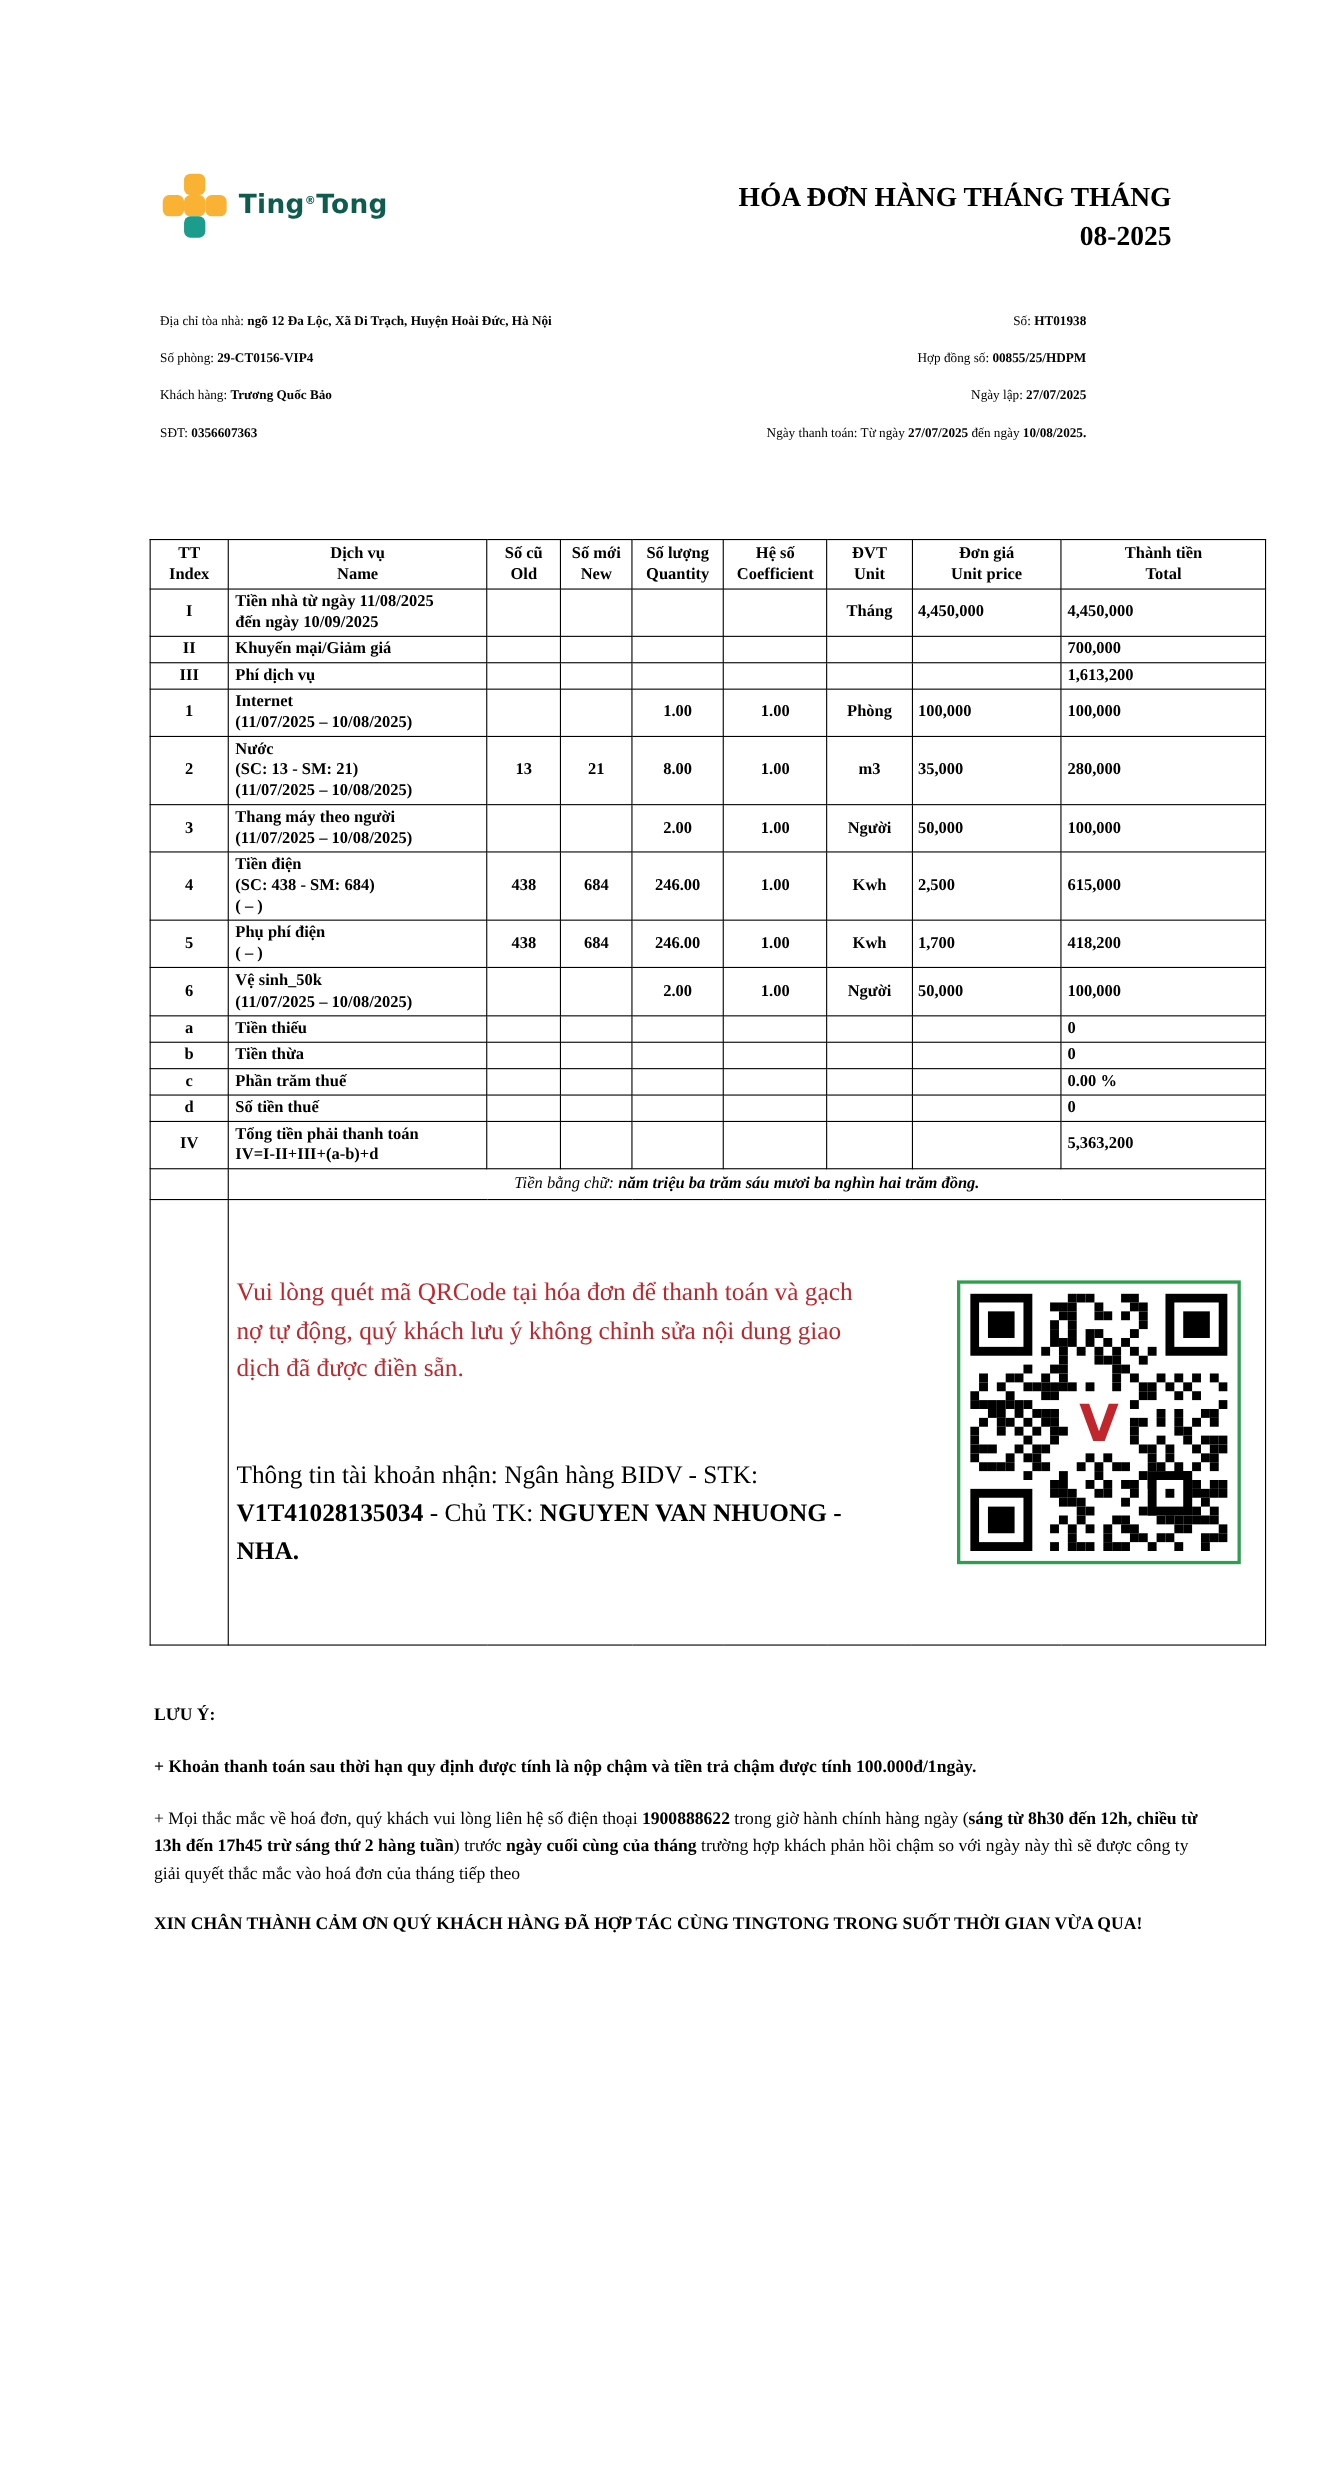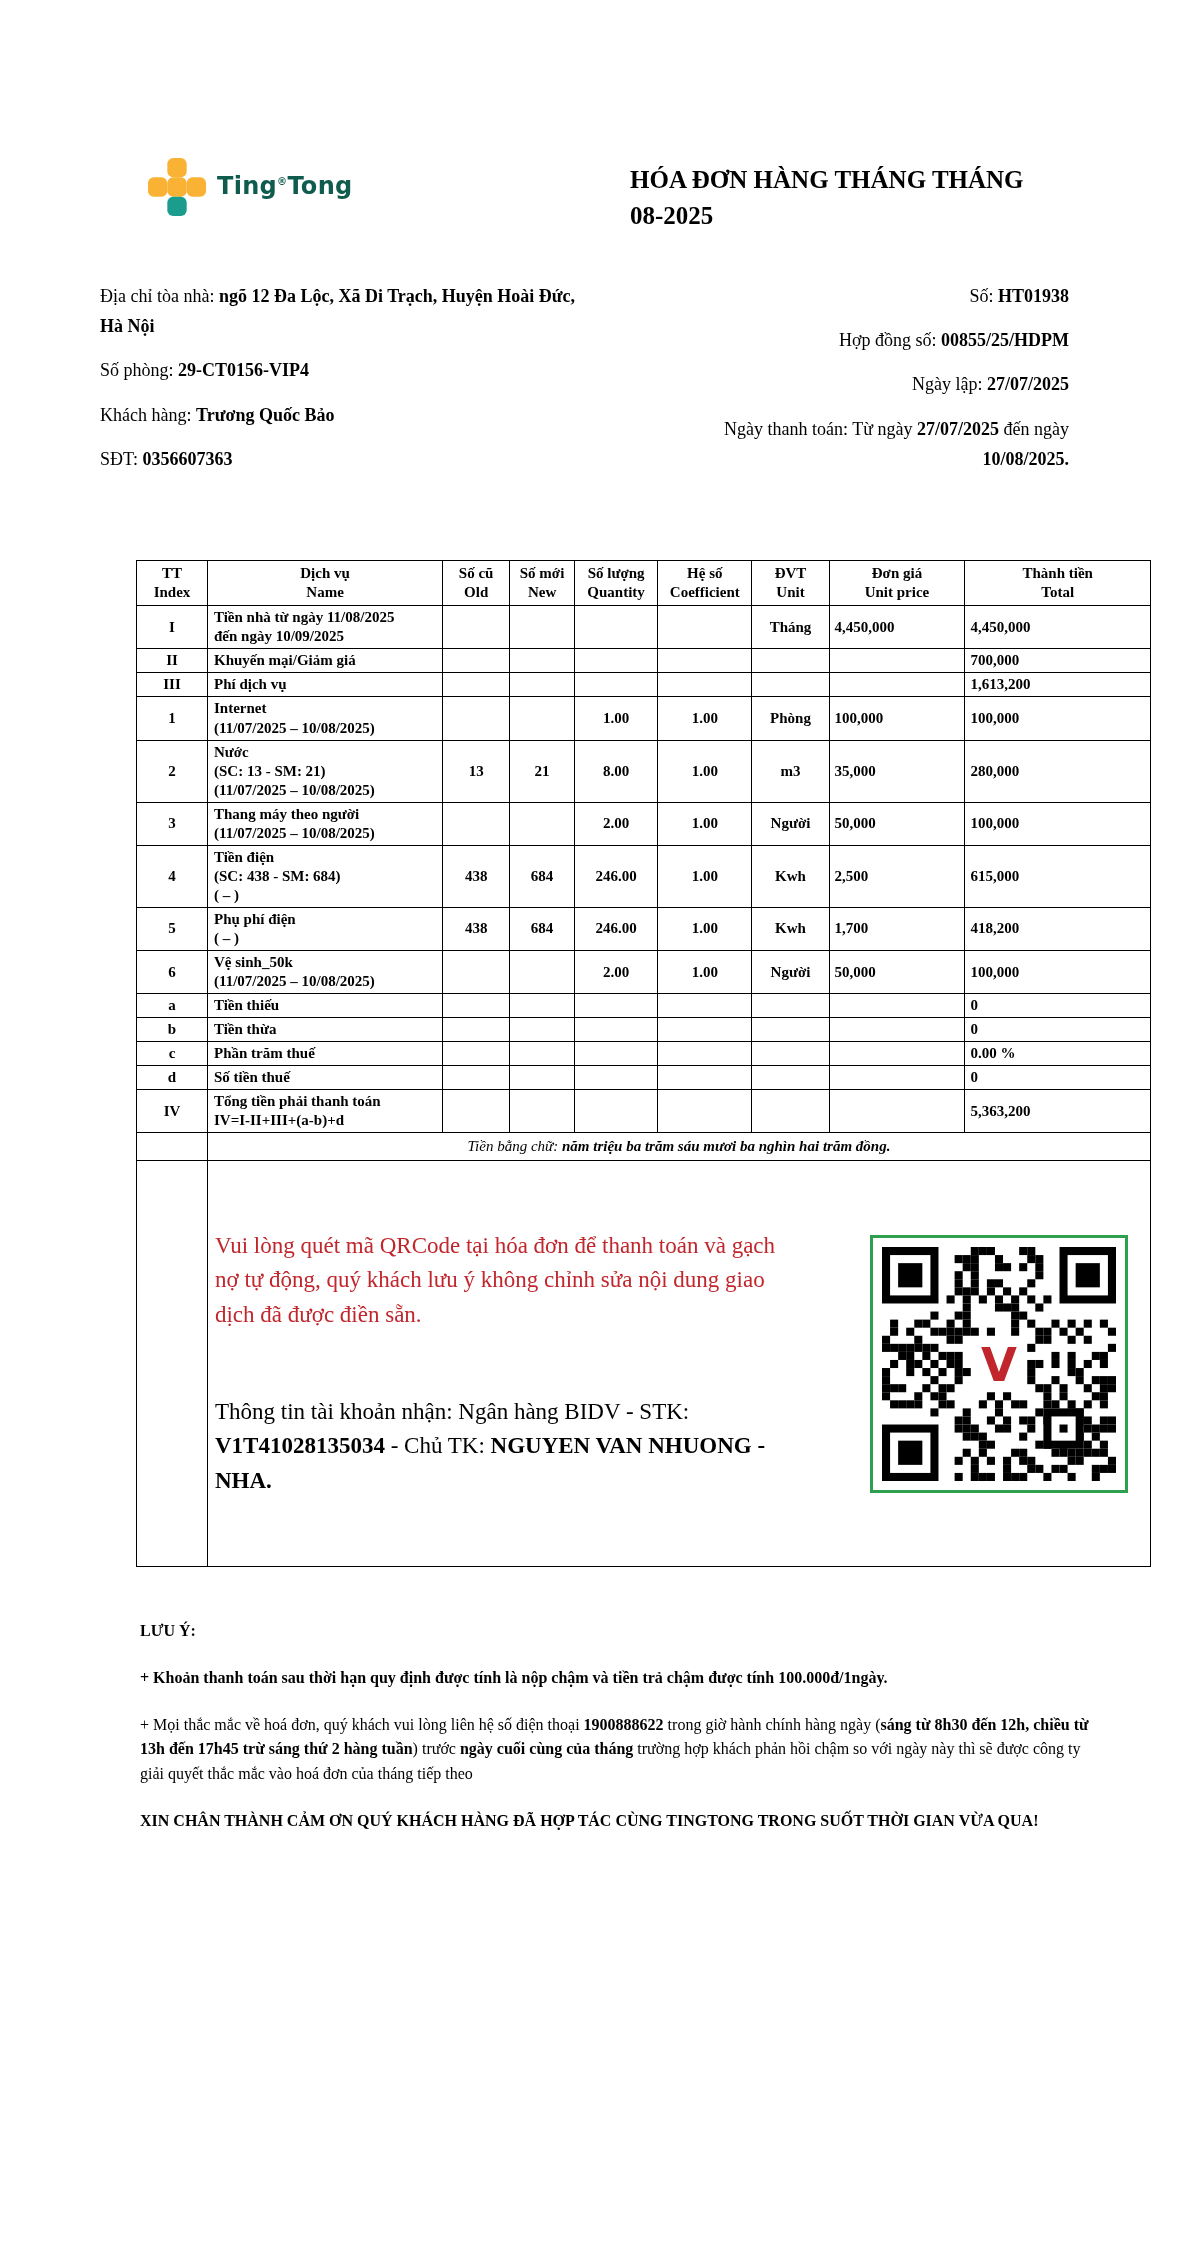--- a/index.html
+++ b/index.html
@@ -8,24 +8,24 @@
   .page{position:relative;width:1200px;height:2259px;background:#fff;overflow:hidden}
 
   
   .top{display:flex;justify-content:space-between;align-items:flex-start;padding:156px 131px 0 146px}
   .logo{display:flex;align-items:center;gap:9px}
   .brand-name{display:flex;flex-direction:row;font-weight:bold;font-size:24px;line-height:1.06;
     color:var(--brand-text);font-family:"DejaVu Sans",sans-serif;letter-spacing:.3px}
   .reg{font-size:10px;vertical-align:super;line-height:0}
   .petal{fill:var(--logo-amber)}
   .petal-teal{fill:var(--logo-teal)}
-  .doc-title{margin:6px 15px 0;max-width:424px;font-size:25px;line-height:1.42;font-weight:bold}
+  .doc-title{margin:6px 4px 0;max-width:424px;font-size:25px;line-height:1.42;text-align:right;font-weight:bold}
 
   
-  .info{display:flex;justify-content:space-between;margin:48px 131px 0 100px;font-size:18px;line-height:1.68}
+  .info{display:flex;justify-content:center;margin:48px 131px 0 64px;font-size:12px;line-height:1.68}
   .info-left{width:482px}
   .info-right{width:360px;text-align:right}
   .info p{margin:0 0 14px}
   .bv{font-weight:bold}
 
   
   .invoice-table{border-collapse:collapse;width:1015px;margin:72px 0 0 136px;font-weight:bold;
     font-size:15px;table-layout:fixed}
   .invoice-table th,.invoice-table td{border:1px solid #000;padding:2px 5px;line-height:1.27;
     white-space:pre-line;vertical-align:middle}

